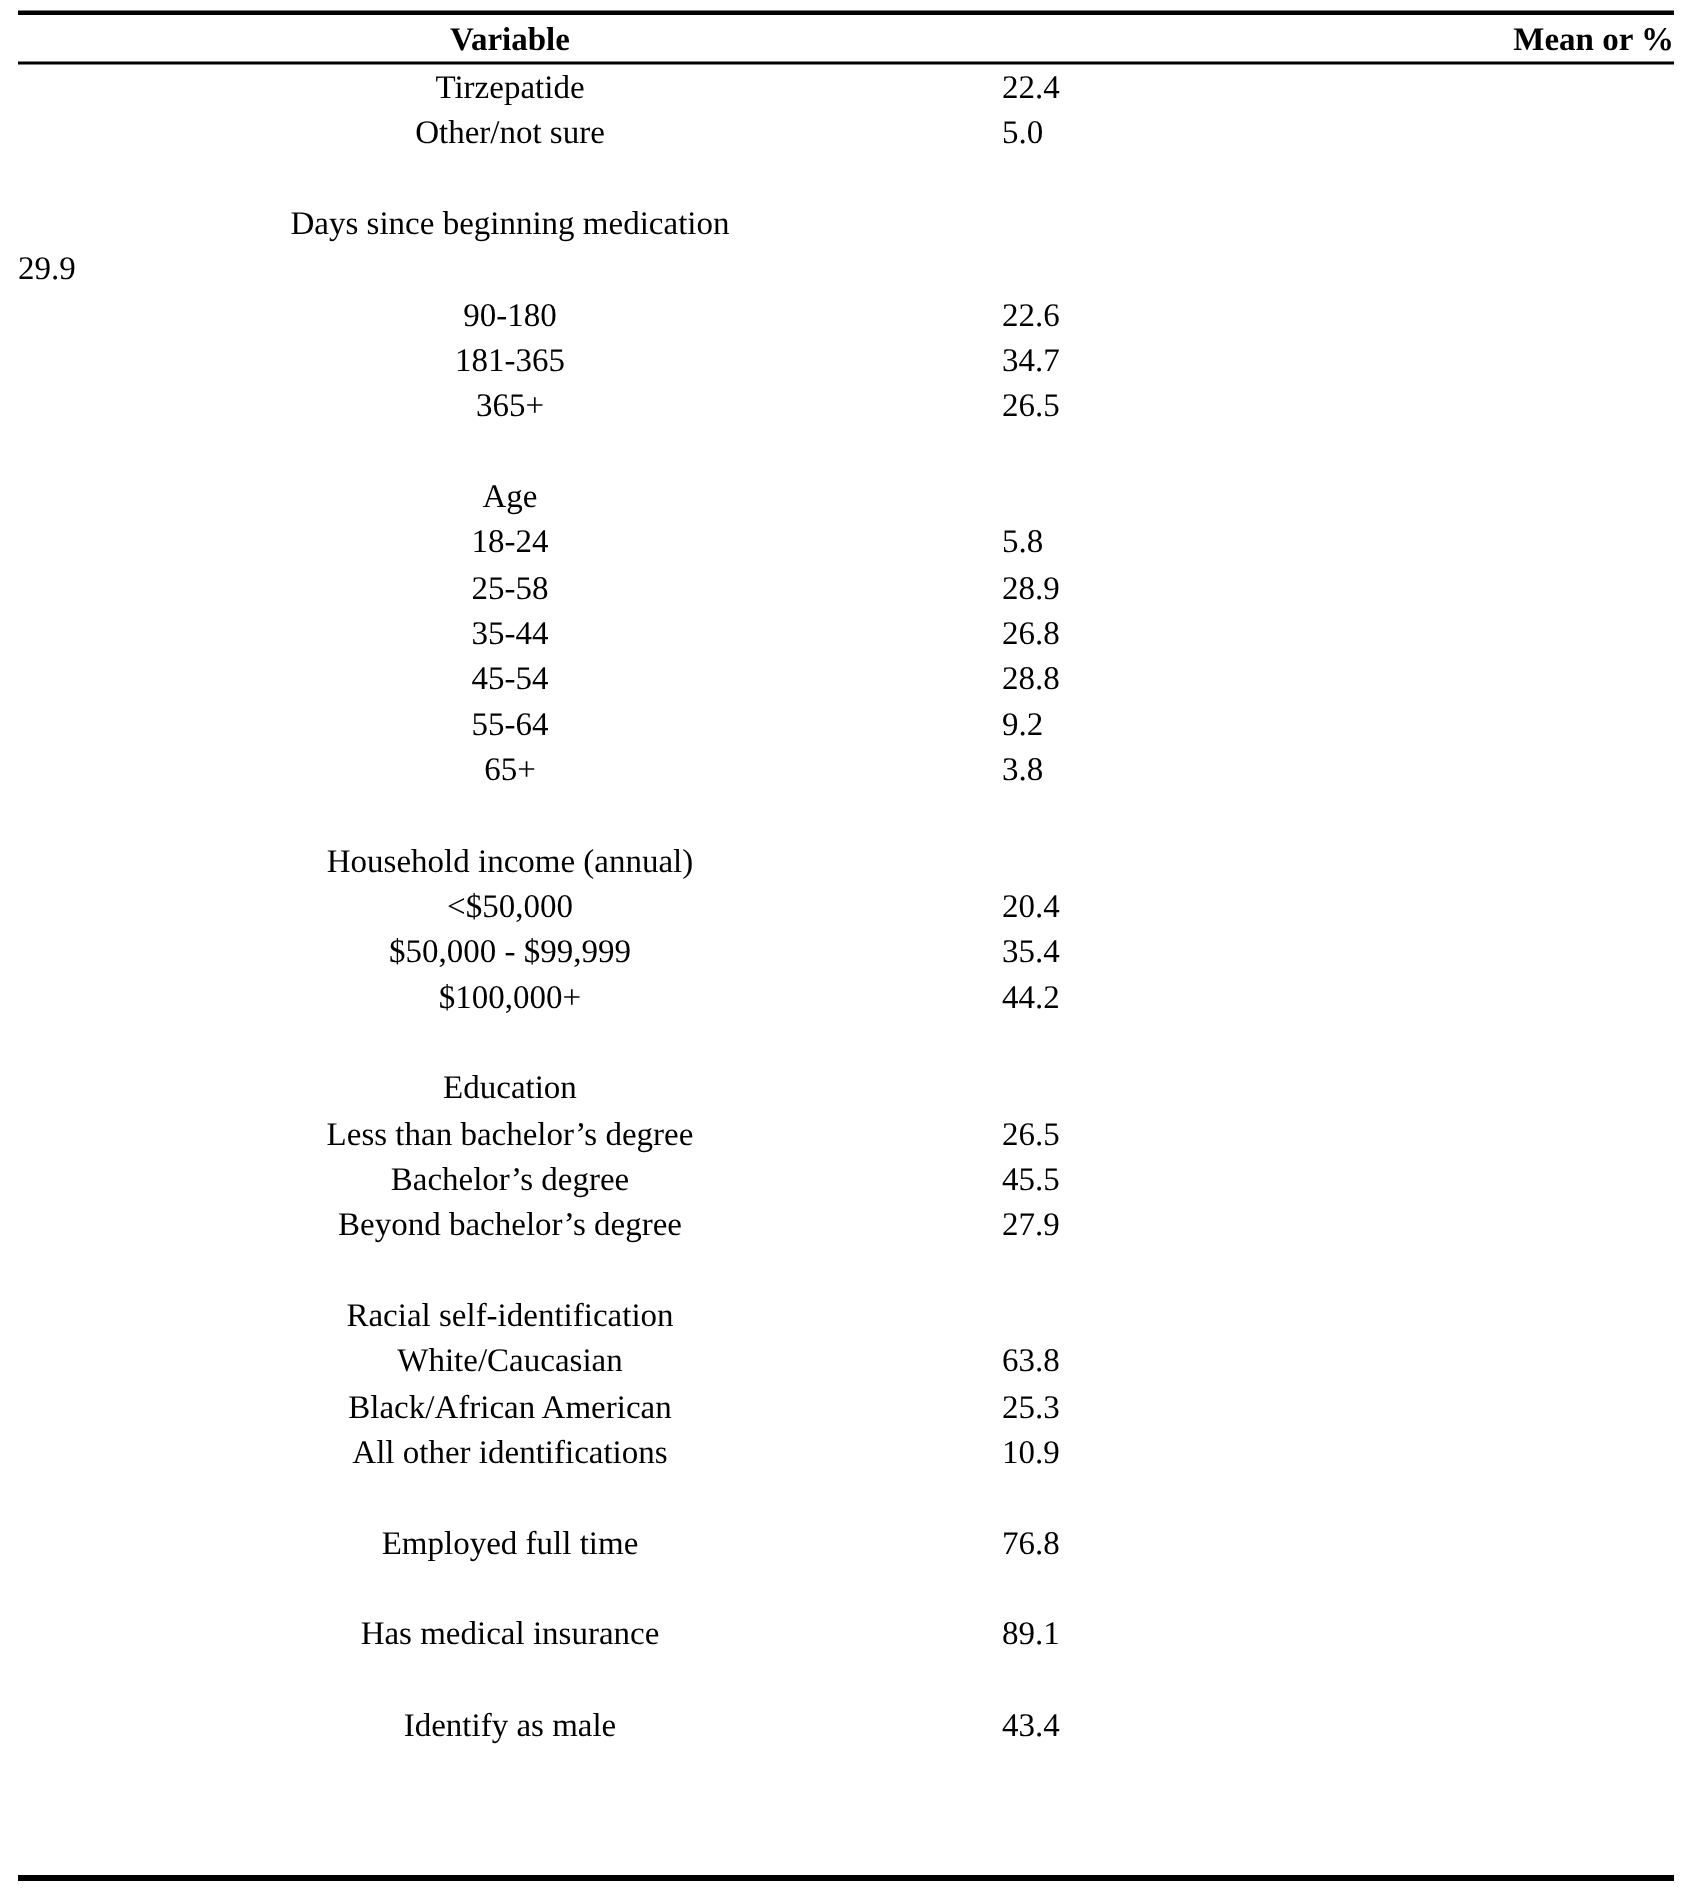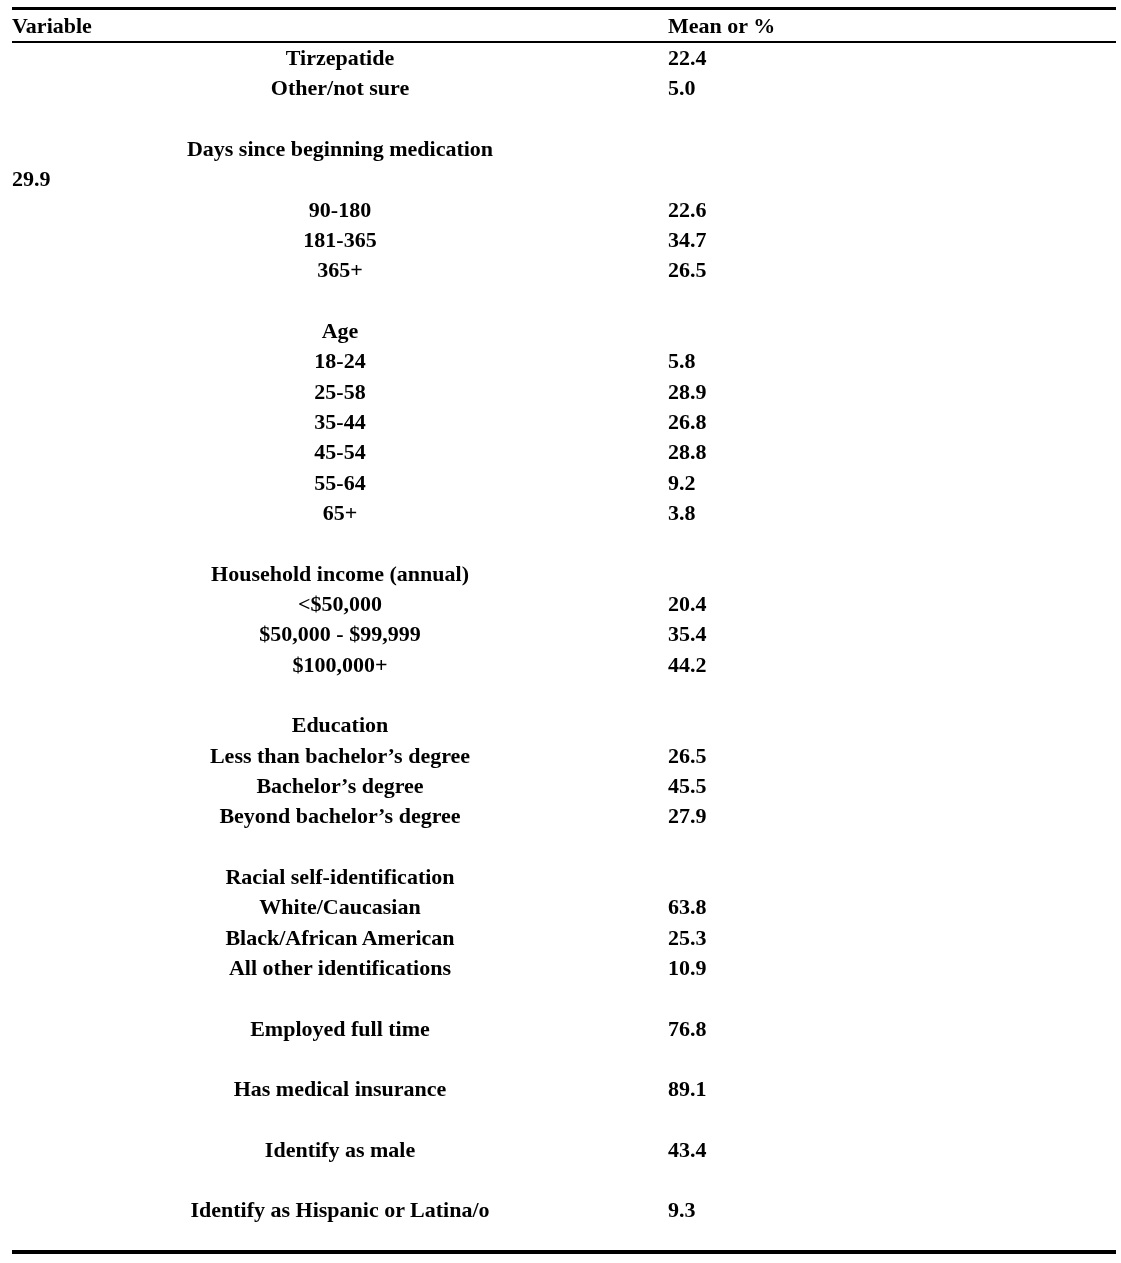--- a/index.html
+++ b/index.html
@@ -31,35 +31,34 @@
     position: absolute;
     top: 10px;
     left: 12px;
     width: 1104px;
     height: 31px;
     display: flex;
     font-weight: bold;
     font-size: 22px;
     line-height: 31px;
   }
-  .h-var { width: 656px; }
-  .h-val { width: 448px; text-align: left; }
+  .h-var { width: 656px; text-align: center; }
+  .h-val { width: 448px; text-align: right; }
 
   .body-rows {
     position: absolute;
     top: 43px;
     left: 12px;
     width: 1104px;
   }
   .row {
     display: flex;
     height: 30.33px;
     line-height: 30.33px;
     font-size: 22px;
-    font-weight: bold;
   }
   .cell-var { width: 656px; text-align: center; white-space: nowrap; }
   .cell-val {
     width: 448px;
     padding-right: 208px;
     box-sizing: border-box;
     white-space: nowrap;
   }
 </style>
 </head>
@@ -220,20 +219,16 @@
         <div class="cell-val"></div>
       </div>
       <div class="row">
         <div class="cell-var">Identify as male</div>
         <div class="cell-val">43.4</div>
       </div>
       <div class="row">
         <div class="cell-var"></div>
         <div class="cell-val"></div>
       </div>
-      <div class="row">
-        <div class="cell-var">Identify as Hispanic or Latina/o</div>
-        <div class="cell-val">9.3</div>
-      </div>
     </div>
 
   <div class="rule rule-bottom"></div>
 </div>
 
 </body></html>

